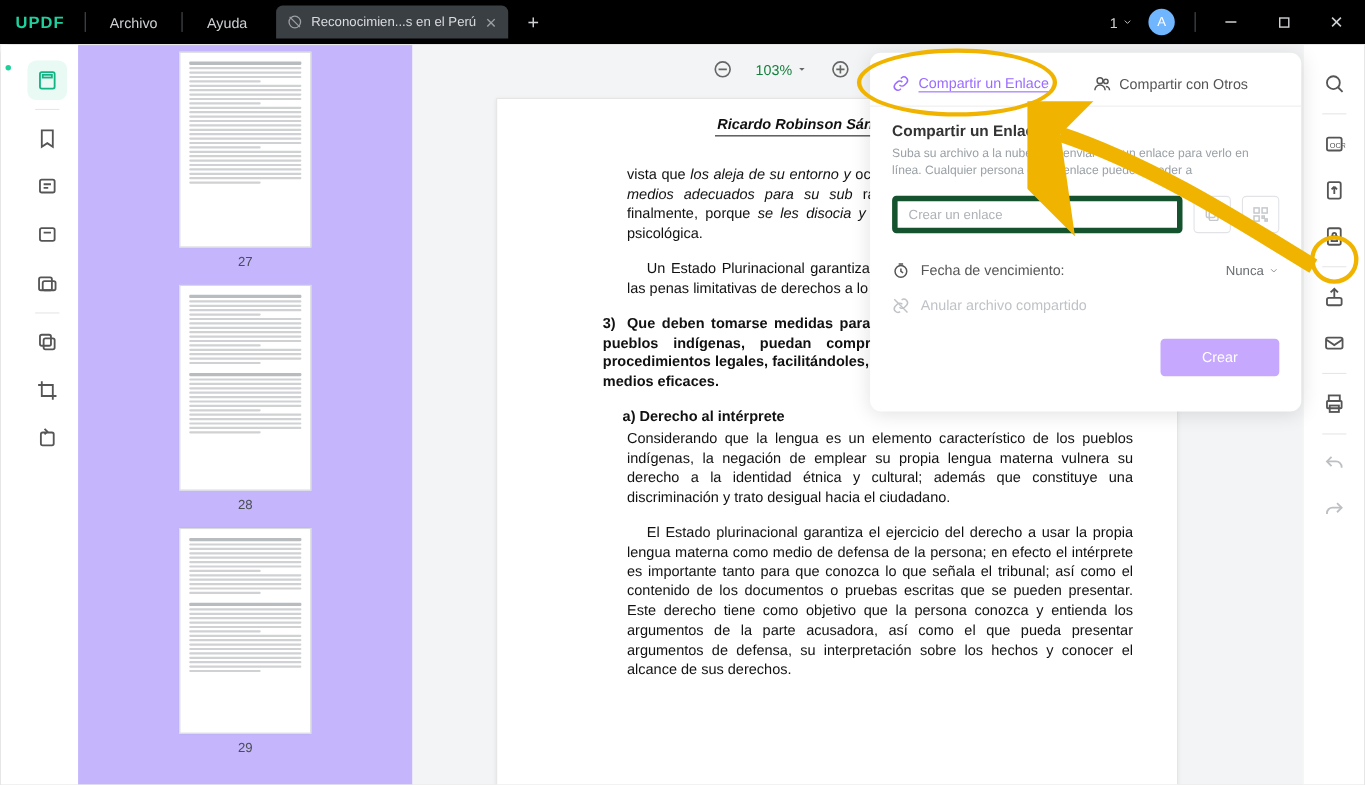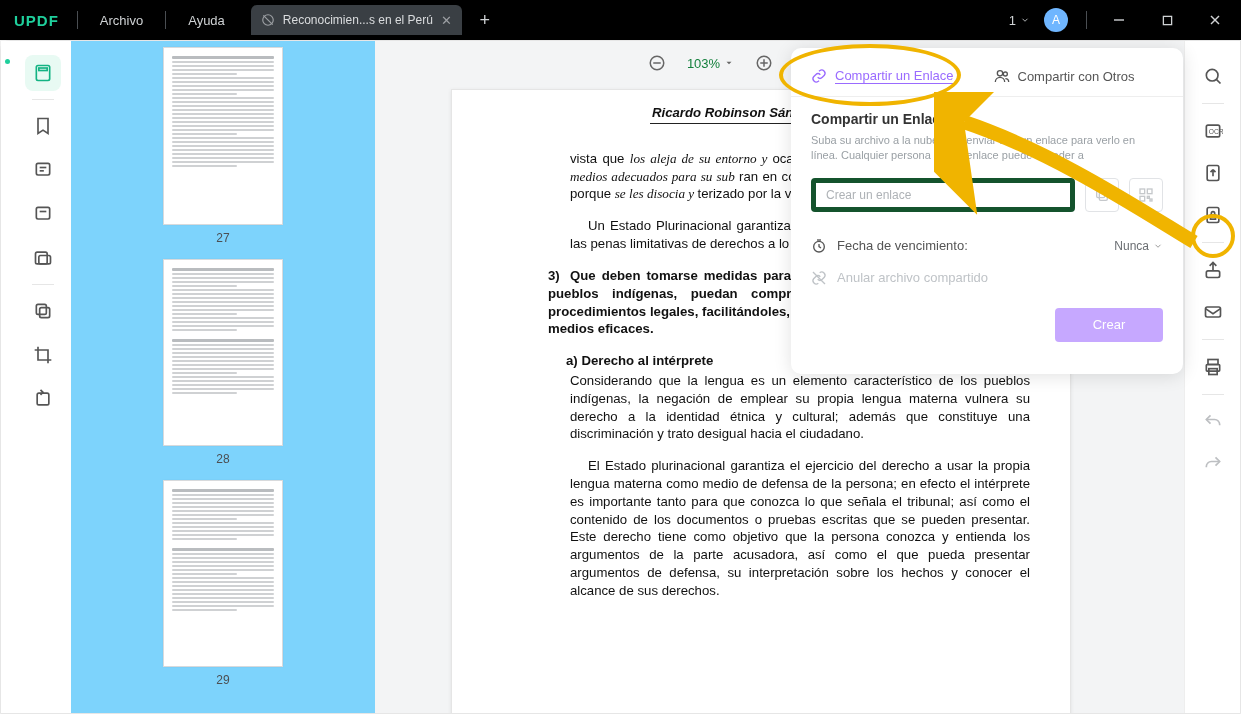--- a/index.html
+++ b/index.html
@@ -20,40 +20,40 @@
 
 .app { position: absolute; top: 40px; left: 0; right: 0; bottom: 0; background: #ffffff; border-radius: 10px 0 0 0; display: flex; border: 1px solid #e6e6e6; }
 .leftdots { width: 14px; background: #fff; border-right: 0; position: relative; }
 .leftdots::before { content: ""; position: absolute; left: 4px; top: 18px; width: 5px; height: 5px; background: #1fcf9c; border-radius: 50%; }
 
 .sidebar { width: 56px; background: #fff; display: flex; flex-direction: column; align-items: center; padding-top: 10px; gap: 0; }
 .sidebtn { width: 36px; height: 36px; margin: 4px 0; display: flex; align-items: center; justify-content: center; border-radius: 8px; color: #555; }
 .sidebtn.active { background: #e8faf3; color: #14b383; }
 .side-div { width: 22px; height: 1px; background: #e6e6e6; margin: 4px 0; }
 
-.thumbs { width: 304px; background: #7dd3fc; overflow: hidden; padding-top: 6px; }
+.thumbs { width: 304px; background: #c4b5fd; overflow: hidden; padding-top: 6px; }
 .thumb { width: 120px; background: #fff; margin: 0 auto 6px; border: 1px solid #d8dadc; box-shadow: 0 0 2px rgba(0,0,0,.05); position: relative; }
 .thumb.t27 { height: 178px; }
 .thumb.t28 { height: 187px; }
 .thumb.t29 { height: 187px; }
 .thumb .ln { height: 2px; background: #cfd1d3; margin: 2px 8px; border-radius: 1px; }
 .thumb .ln.half { width: 55%; }
 .thumb .ln.title { background: #b9bcbf; height: 3px; margin-top: 8px; }
 .pageno { text-align: center; font-size: 12px; color: #4c4f52; margin-bottom: 14px; }
 
 .doc { flex: 1; position: relative; background: #f3f4f5; overflow: hidden; }
 .toolbar { position: absolute; left: 0; right: 0; top: 0; height: 44px; display: flex; align-items: center; justify-content: center; gap: 16px; color: #15803d; font-size: 13px; z-index: 2; }
 .toolbar .zoom { display: flex; align-items: center; gap: 4px; }
 .toolbar .iconbtn { width: 28px; height: 28px; display: flex; align-items: center; justify-content: center; color: #666; }
 .toolbar .spacer { width: 34px; }
 
 .page { position: absolute; left: 76px; top: 48px; width: 620px; bottom: -40px; background: #fff; border: 1px solid #e5e5e5; box-shadow: 0 1px 4px rgba(0,0,0,.08); padding: 14px 40px 0 118px; font-family: Georgia, "Times New Roman", serif; color: #111; font-size: 13.2px; line-height: 1.35; }
 .page .author { text-align: center; font-weight: 700; font-style: italic; border-bottom: 1px solid #222; display: inline-block; margin-left: 80px; margin-bottom: 26px; padding: 0 2px 1px; }
 .page p { text-align: justify; margin-bottom: 14px; }
-.page em { font-style: italic; font-family: Liberation Serif, serif; }
+.page em { font-style: italic; }
 .page .indent { text-indent: 18px; }
 .page .sec3 { font-weight: 700; text-align: justify; margin-left: -22px; }
 .page .sec3 .num { display: inline-block; width: 22px; }
 .page .suba { font-weight: 700; margin-left: -4px; margin-bottom: 2px; }
 
 .rightbar { width: 56px; background: #fff; display: flex; flex-direction: column; align-items: center; padding-top: 14px; gap: 0; border-left: 1px solid #eee; }
 .rightbtn { width: 36px; height: 36px; margin: 3px 0; display: flex; align-items: center; justify-content: center; color: #555; border-radius: 8px; }
 .right-div { width: 22px; height: 1px; background: #e6e6e6; margin: 6px 0; }
 
 .panel { position: absolute; right: 58px; top: 48px; width: 392px; background: #fff; border-radius: 10px; box-shadow: 0 2px 18px rgba(0,0,0,.12); padding: 14px 20px 32px; z-index: 20; font-size: 13px; color: #333; }

